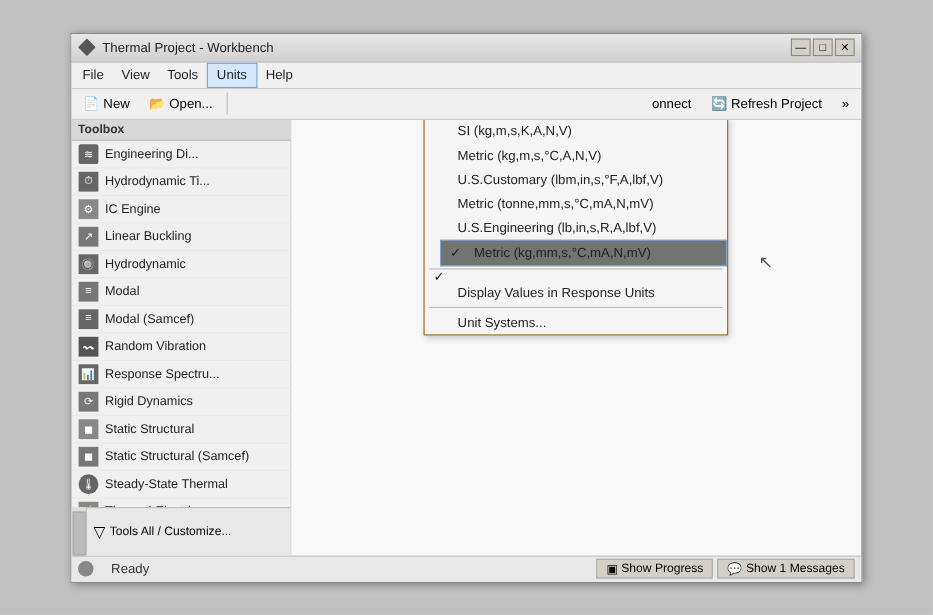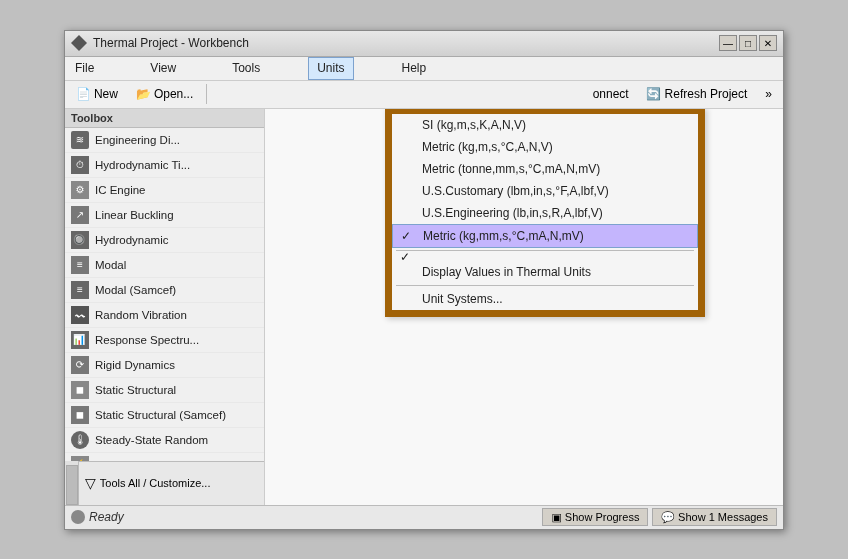--- a/index.html
+++ b/index.html
@@ -62,21 +62,20 @@
       font-size: 10px;
       cursor: pointer;
     }
     .menu-bar {
       background: #f0f0f0;
       height: 24px;
       display: flex;
       align-items: center;
       border-bottom: 1px solid #ccc;
       padding: 0 2px;
-      gap: 40px;
     }
     .menu-item {
       padding: 2px 8px;
       cursor: pointer;
       height: 100%;
       display: flex;
       align-items: center;
       color: #222;
     }
     .menu-item.active {
@@ -162,36 +161,36 @@
     }
     .content-area {
       flex: 1;
       background: #f8f8f8;
       position: relative;
     }
     .dropdown-menu {
       position: absolute;
       top: -2px;
       left: 120px;
-      width: 320px;
+      width: 277px;
       background: #f5f5f5;
-      border: 7px solid #a16207;
+      border: 1px solid #a16207;
       box-shadow: 2px 2px 6px rgba(0,0,0,0.2);
       z-index: 100;
     }
     .dropdown-item {
       padding: 4px 30px;
       cursor: pointer;
       font-size: 12px;
       color: #222;
       display: flex;
       align-items: center;
       position: relative;
     }
-    .dropdown-item.checked { background: #c4b5fd; border: 1px solid #7da2ce; }
+    .dropdown-item.checked { background: #737373; border: 1px solid #7da2ce; margin-left: 14px; }
     .dropdown-item.checked::before {
       content: '✓';
       position: absolute;
       left: 8px;
       font-size: 12px;
     }
     .dropdown-separator {
       height: 1px;
       background: #bbb;
       margin: 2px 4px;
@@ -201,24 +200,23 @@
       background: #e8e8e8;
       border-top: 1px solid #bbb;
       display: flex;
       align-items: center;
       padding: 0 6px;
       justify-content: space-between;
     }
     .status-left {
       display: flex;
       align-items: center;
-      gap: 4px;
+      gap: 16px;
       color: #333;
       font-size: 12px;
-      font-style: italic;
     }
     .status-right {
       display: flex;
       align-items: center;
       gap: 4px;
     }
     .status-btn {
       background: #d4d0c8;
       border: 1px solid #aaa;
       padding: 1px 8px;
@@ -338,21 +336,21 @@
         <div class="toolbox-item">
           <div class="toolbox-item-icon" style="background:#888;">◼</div>
           <span>Static Structural</span>
         </div>
         <div class="toolbox-item">
           <div class="toolbox-item-icon" style="background:#777;">◼</div>
           <span>Static Structural (Samcef)</span>
         </div>
         <div class="toolbox-item">
           <div class="toolbox-item-icon" style="background:#666; border-radius:50%;">🌡</div>
-          <span>Steady-State Random</span>
+          <span>Steady-State Thermal</span>
         </div>
         <div class="toolbox-item">
           <div class="toolbox-item-icon" style="background:#888;">⚡</div>
           <span>Thermal-Electric</span>
         </div>
 
       </div>
       <div style="display:flex">
         <div style="width:14px; background:#e0e0e0; border-right:1px solid #bbb; display:flex; flex-direction:column; align-items:center;">
           <div style="width:12px; height:40px; background:#bbb; border:1px solid #aaa; margin-top:4px;"></div>
@@ -367,37 +365,37 @@
     <div class="content-area">
 
       <div class="dropdown-menu">
         <div class="dropdown-item">
           <span>SI (kg,m,s,K,A,N,V)</span>
         </div>
         <div class="dropdown-item">
           <span>Metric (kg,m,s,°C,A,N,V)</span>
         </div>
         <div class="dropdown-item">
+          <span>U.S.Customary (lbm,in,s,°F,A,lbf,V)</span>
+        </div>
+        <div class="dropdown-item">
           <span>Metric (tonne,mm,s,°C,mA,N,mV)</span>
-        </div>
-        <div class="dropdown-item">
-          <span>U.S.Customary (lbm,in,s,°F,A,lbf,V)</span>
         </div>
         <div class="dropdown-item">
           <span>U.S.Engineering (lb,in,s,R,A,lbf,V)</span>
         </div>
         <div class="dropdown-item checked">
           <span>Metric (kg,mm,s,°C,mA,N,mV)</span>
         </div>
         <div class="dropdown-separator"></div>
         <div class="dropdown-item" style="position:relative;">
           <span style="position:absolute; left:8px; font-size:12px;">✓</span>
         </div>
         <div class="dropdown-item">
-          <span>Display Values in Thermal Units</span>
+          <span>Display Values in Response Units</span>
         </div>
         <div class="dropdown-separator"></div>
         <div class="dropdown-item">
           <span>Unit Systems...</span>
         </div>
       </div>
 
       <div class="cursor-arrow">↖</div>
     </div>
   </div>

